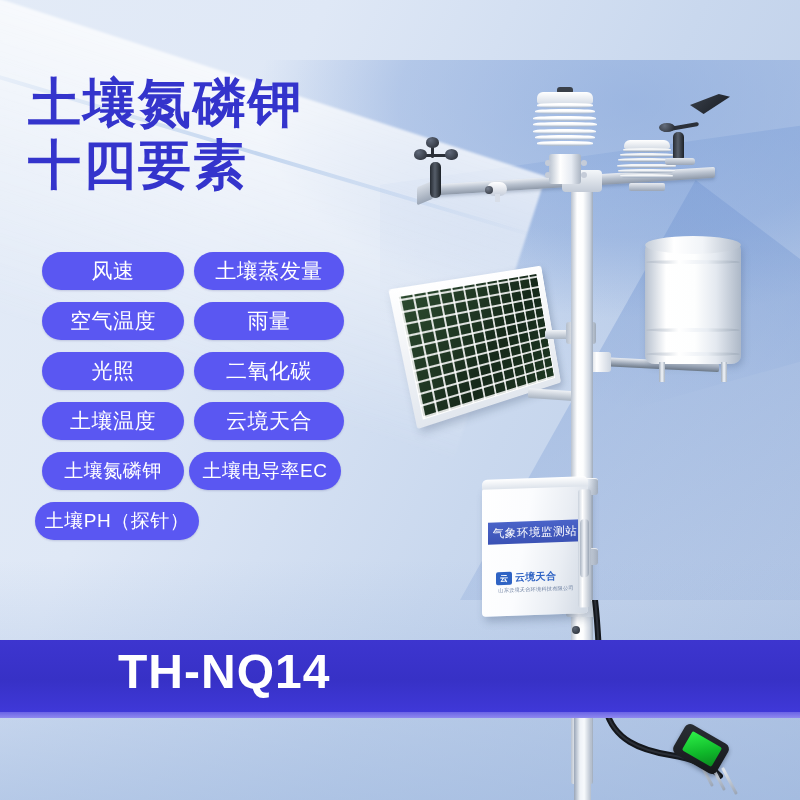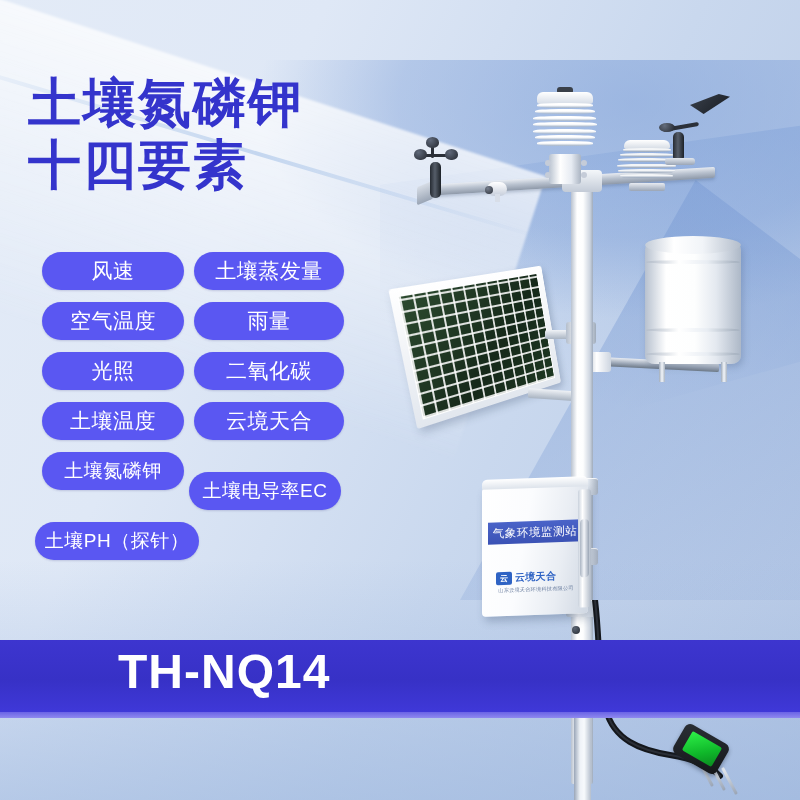--- a/index.html
+++ b/index.html
@@ -58,21 +58,21 @@
     display:grid;grid-template-columns:142px 150px;
     column-gap:10px;row-gap:12px;
   }
   .pill{
     height:38px;border-radius:19px;background:#5a57f2;
     color:#ffffff;display:flex;align-items:center;justify-content:center;
     font-size:21px;letter-spacing:.5px;white-space:nowrap;
     box-shadow:0 1px 2px rgba(40,40,120,.18);
   }
   .pill.wide{font-size:19px;}
-  .pill.w-l{width:152px;margin-left:-5px;margin-top:20px;}
+  .pill.w-l{width:152px;margin-left:-5px;}
   .pill.w-r{width:164px;margin-left:-7px;}
 
   
   .model-bar{
     position:absolute;left:0;right:0;top:640px;height:72px;z-index:7;
     background:linear-gradient(180deg,#3d35cf 0%,#3731c6 55%,#3f38d8 100%);
   }
   .model-bar::after{
     content:"";position:absolute;left:0;right:0;bottom:-6px;height:6px;
     background:linear-gradient(180deg,#6a63e6,#8f89ef);

